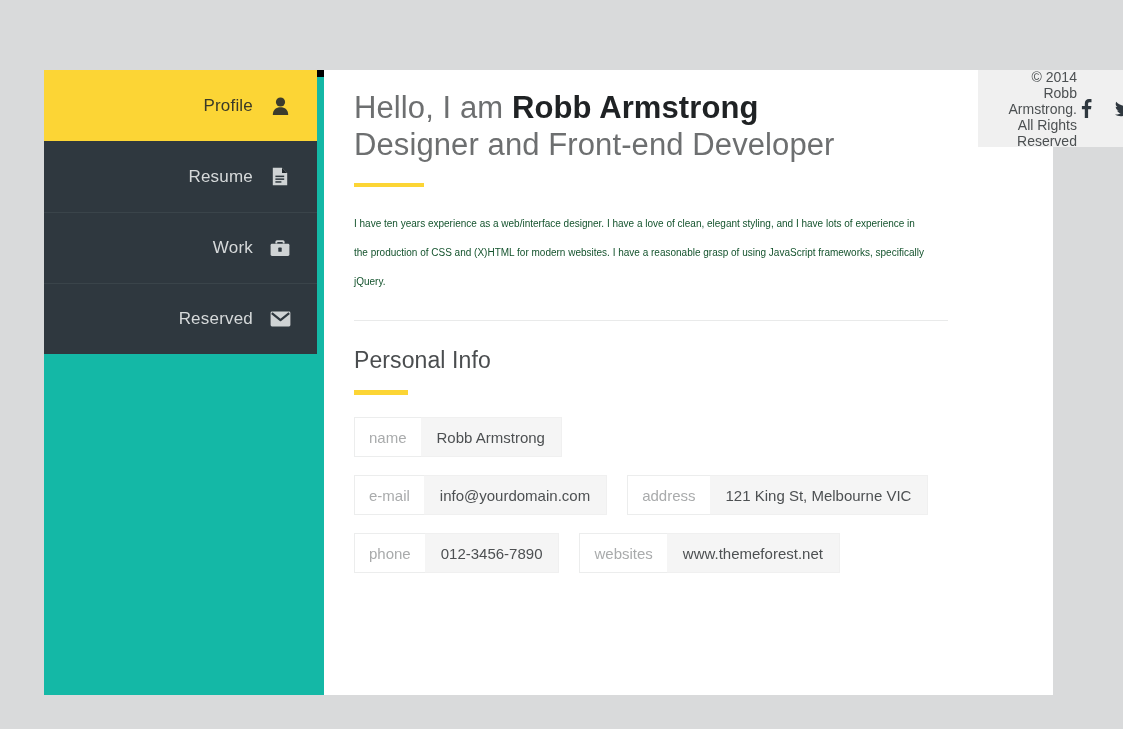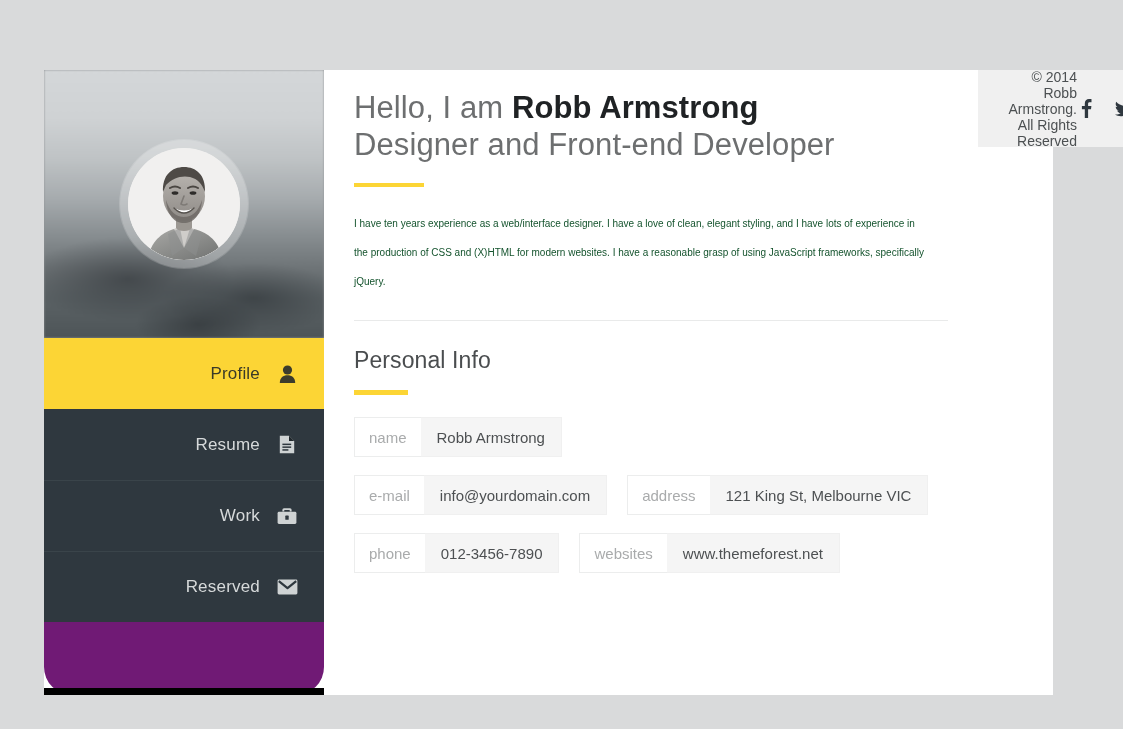--- a/index.html
+++ b/index.html
@@ -29,25 +29,24 @@
     height: 625px;
     background: #ffffff;
     display: flex;
     align-items: stretch;
   }
 
   
   .sidebar {
     width: 280px;
     flex: 0 0 280px;
-    background: #701a75;
+    background: #14b8a6;
     position: relative;
     display: flex;
-    flex-direction: column;
-    border-radius: 28px;
+    flex-direction: row;
   }
 
   .avatar-panel {
     position: relative;
     height: 268px;
     overflow: hidden;
     background: #8d9194;
   }
   .avatar-bg {
     position: absolute;

